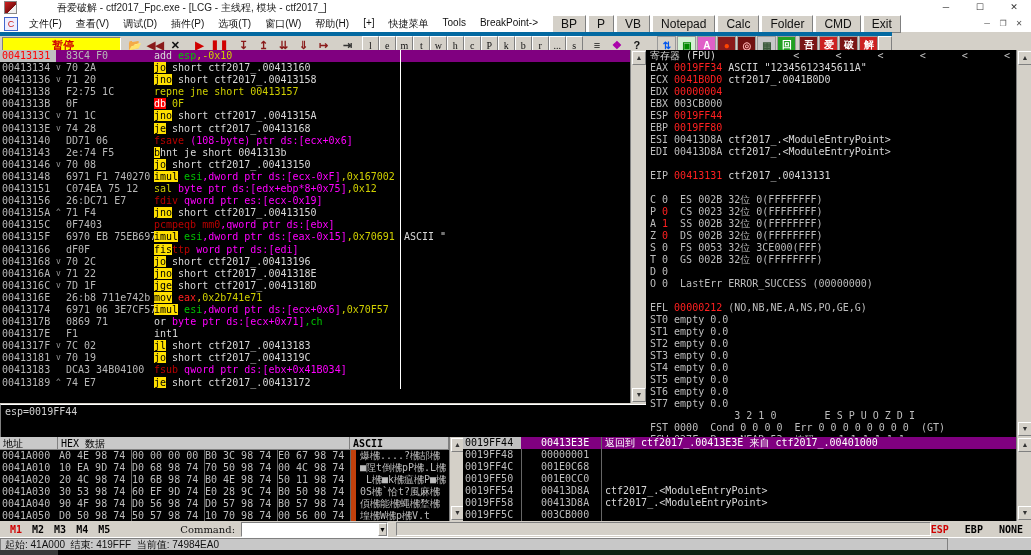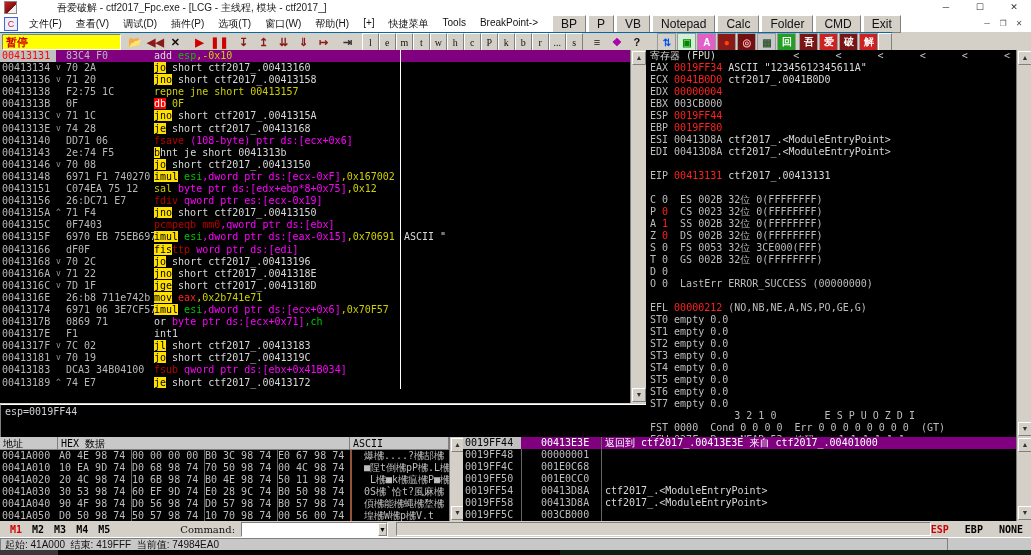--- a/index.html
+++ b/index.html
@@ -13,21 +13,21 @@
   #wincontrols div{width:34px;text-align:center;font-size:9px;color:#333;line-height:15px;}
   #menubar{position:absolute;left:0;top:15px;width:1031px;height:17px;background:#ffffff;
     display:flex;align-items:center;font-size:10px;color:#111;}
   #menuicon{width:12px;height:12px;margin:0 4px;border:1px solid #4466cc;color:#cc2222;font-size:9px;line-height:12px;text-align:center;background:#eef;}
   .menuitem{padding:0 7px;white-space:nowrap;}
   .menubtn{border:1px solid;border-color:#fff #808080 #808080 #fff;background:#d4d0c8;
     padding:1px 8px;margin:0 1px;font-size:12px;white-space:nowrap;}
   #mdicontrols{margin-left:auto;display:flex;margin-right:4px;}
   #mdicontrols div{width:16px;text-align:center;font-size:8px;color:#555;}
   #toolbar{position:absolute;left:0;top:32px;width:892px;height:18px;background:#d4d0c8;
-    border-top:1px solid #0369a1;border-bottom:1px solid #808080;display:flex;align-items:center;}
+    border-top:4px solid #0369a1;border-bottom:1px solid #808080;display:flex;align-items:center;text-align:center;}
   #runstatus{width:168px;height:14px;background:#ffff00;border:1px solid;border-color:#808080 #fff #fff #808080;
     color:#d00000;font-weight:bold;font-size:11px;line-height:14px;padding-left:3px;margin-left:2px;}
   .tbtn{width:18px;height:16px;margin:0;border:1px solid transparent;display:flex;align-items:center;justify-content:center;
     font-size:11px;font-weight:bold;}
   .tsep{width:6px;height:16px;}
   .lbtn{width:15px;height:16px;border:1px solid;border-color:#fff #808080 #808080 #fff;background:#d4d0c8;
     font-family:"Liberation Serif",serif;font-size:10px;display:flex;align-items:center;justify-content:center;color:#111;}
   .pibtn{width:17px;height:16px;margin-left:1px;display:flex;align-items:center;justify-content:center;
     font-size:10px;font-weight:bold;border:1px solid #9a9a9a;}
   
@@ -59,26 +59,26 @@
   #regs-title{height:12px;line-height:12px;display:flex;color:#d8d8d8;padding-left:4px;white-space:pre;}
   #regs-title .marks{margin-left:auto;padding-right:6px;color:#c8c8c8;letter-spacing:0;}
   .rline{height:12px;line-height:12px;white-space:pre;padding-left:4px;overflow:hidden;}
   #regs-scroll{left:1016px;top:50px;width:15px;height:387px;}
   
   #dump{left:0;top:437px;width:449px;height:84px;}
   #dump-head{display:flex;height:13px;background:#c8c8c8;color:#000;font-size:10px;line-height:13px;}
   #dump-head div{border-right:1px solid #808080;border-bottom:1px solid #808080;padding-left:3px;}
   .dh-addr{width:54px;flex:none;}
   .dh-hex{width:288px;flex:none;}
-  .dh-ascii{flex:1;}
+  .dh-ascii{flex:1;font-weight:bold;}
   .mrow{height:12px;line-height:12px;display:flex;white-space:pre;}
   .m-addr{width:57px;padding-left:2px;flex:none;}
   .hexgrp{width:72px;flex:none;border-right:1px solid #666;padding-left:0px;}
   .hexgrp:last-of-type{border-right:none;}
-  .m-ascii{flex:1;border-left:1px solid #c2410c;padding-left:12px;overflow:hidden;}
+  .m-ascii{flex:1;border-left:5px solid #c2410c;padding-left:4px;overflow:hidden;}
   #dump-scroll{left:449px;top:437px;width:14px;height:84px;}
   
   #stack{left:463px;top:437px;width:553px;height:84px;}
   .srow{height:12px;line-height:12px;display:flex;white-space:pre;}
   .s-addr{width:56px;padding-left:2px;flex:none;border-right:1px solid #666;}
   .s-val{width:60px;padding-left:19px;flex:none;border-right:1px solid #666;}
   .s-cmt{flex:1;padding-left:3px;overflow:hidden;color:#d8d8d8;}
   .srow.sel{background:#800080;color:#fff;}
   .srow.sel .s-addr{background:#c0c0c0;color:#000;border-right-color:#800080;}
   .srow.sel .s-val,.srow.sel .s-cmt{color:#fff;}

